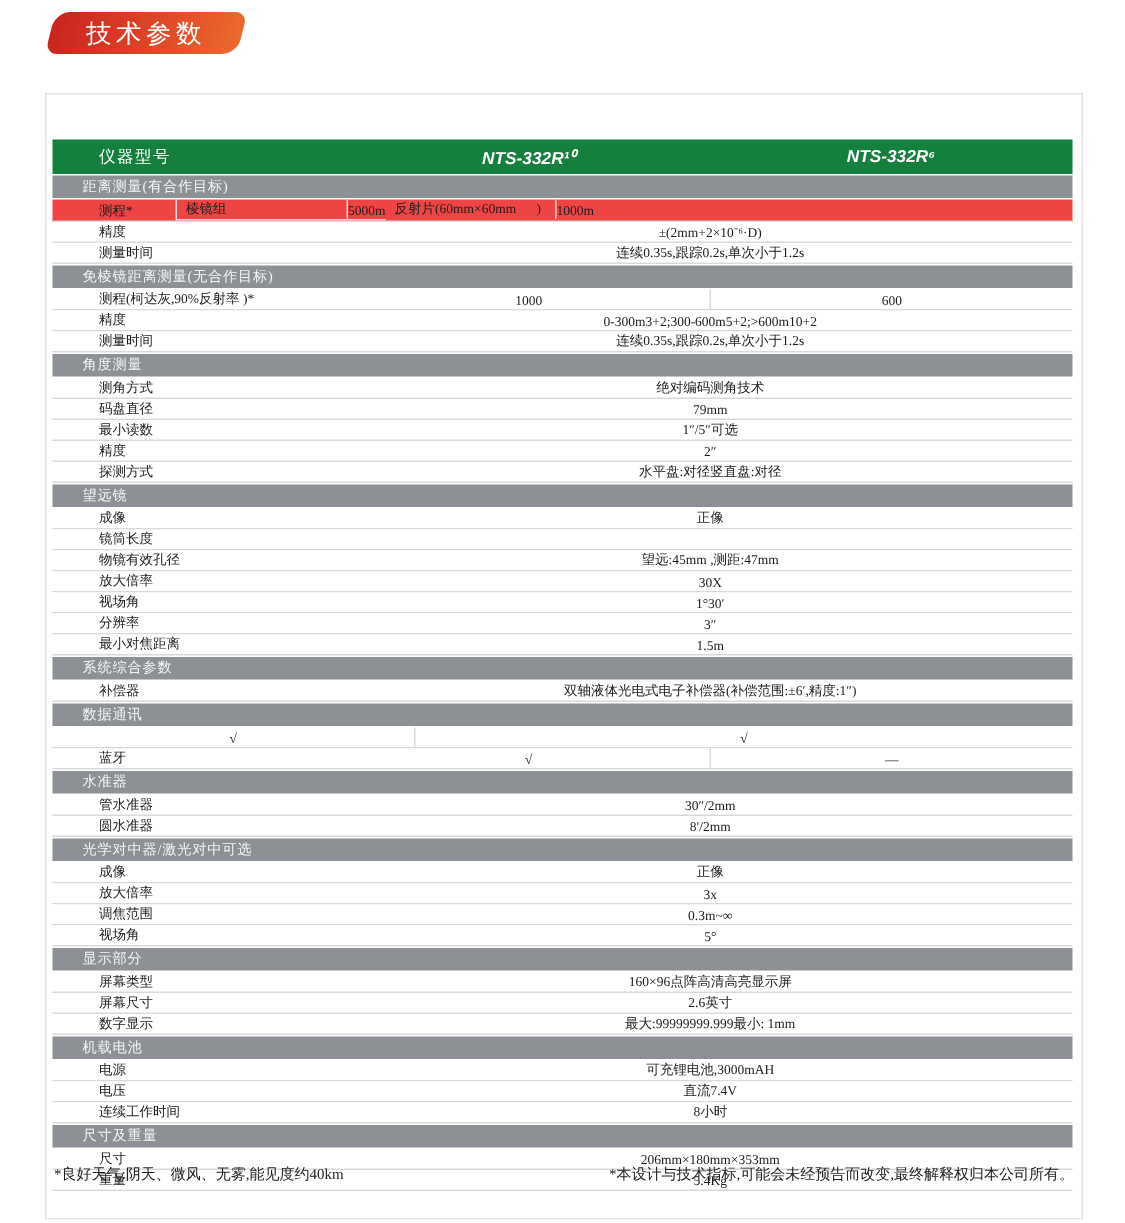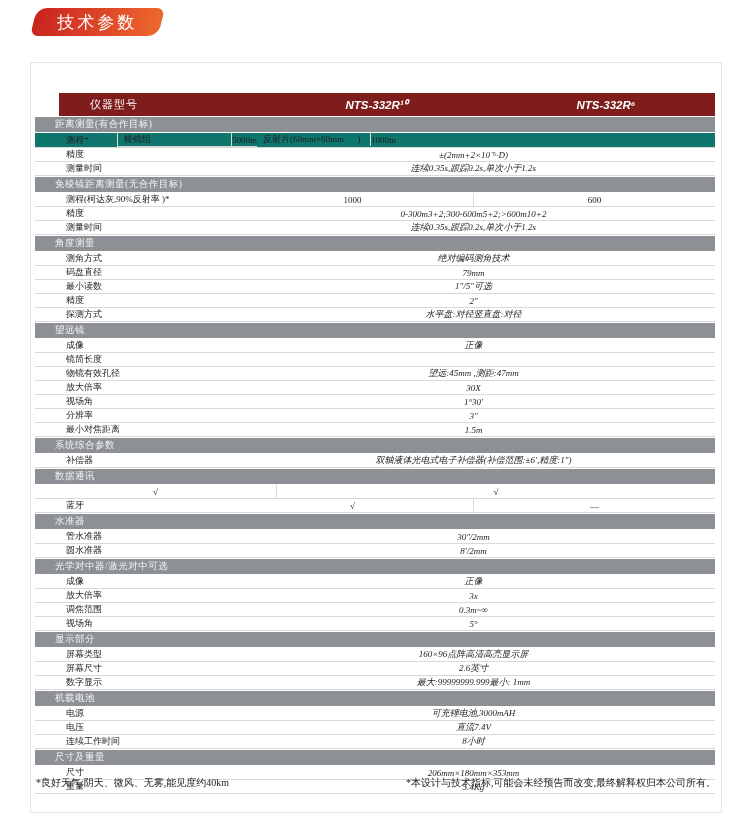--- a/index.html
+++ b/index.html
@@ -24,23 +24,22 @@
   
   .sheet{
     position:absolute;left:30px;top:62px;width:690px;height:749px;
     border:1px solid #e4e4e4;background:#ffffff;
   }
   .spec-table{
     position:absolute;left:4px;top:30px;width:680px;
   }
   
   .thead{
-    height:23px;background:#7f1d1d;display:flex;align-items:center;
+    height:23px;background:#15803d;display:flex;align-items:center;
     color:#ffffff;
-    margin-left:24px;
   }
   .thead .h-label{
     width:197px;padding-left:31px;box-sizing:border-box;
     font-size:11px;font-family:"Liberation Sans",sans-serif;letter-spacing:1px;
   }
   .thead .h-col{
     font-family:"Liberation Sans",sans-serif;
     font-size:11.5px;font-weight:bold;font-style:italic;text-align:center;
   }
   .thead .h-a{width:241px;}
@@ -57,34 +56,34 @@
   .row{
     display:flex;align-items:stretch;background:#ffffff;
     border-bottom:1px solid #d9d9d9;height:13px;
   }
   .row .lbl{
     width:197px;padding-left:31px;box-sizing:border-box;
     font-size:9px;color:#1d1d1d;display:flex;align-items:center;white-space:pre;
   }
   .row .val{
     flex:1;display:flex;align-items:center;justify-content:center;
-    font-size:9px;color:#1d1d1d;white-space:pre;font-style:italic;
+    font-size:9px;color:#1d1d1d;white-space:pre;
   }
   .row .val-a{
     width:241px;display:flex;align-items:center;justify-content:center;
     font-size:9px;color:#1d1d1d;white-space:pre;
   }
   .row .val-b{
     flex:1;border-left:1px solid #d9d9d9;
     display:flex;align-items:center;justify-content:center;
     font-size:9px;color:#1d1d1d;white-space:pre;
   }
   
   .grow{
-    display:flex;background:#0f766e;border-bottom:1px solid #d9d9d9;
+    display:flex;background:#ef4444;border-bottom:1px solid #d9d9d9;
   }
   .grow .g-lbl{
     width:83px;padding-left:31px;box-sizing:border-box;
     font-size:9px;color:#1d1d1d;display:flex;align-items:center;
     border-right:1px solid #d9d9d9;white-space:pre;
   }
   .grow .g-right{flex:1;display:flex;flex-direction:row;}
   .grow .g-sub{display:flex;height:13px;}
   .grow .g-sub.first{border-bottom:1px solid #d9d9d9;}
   .grow .g-subname{

